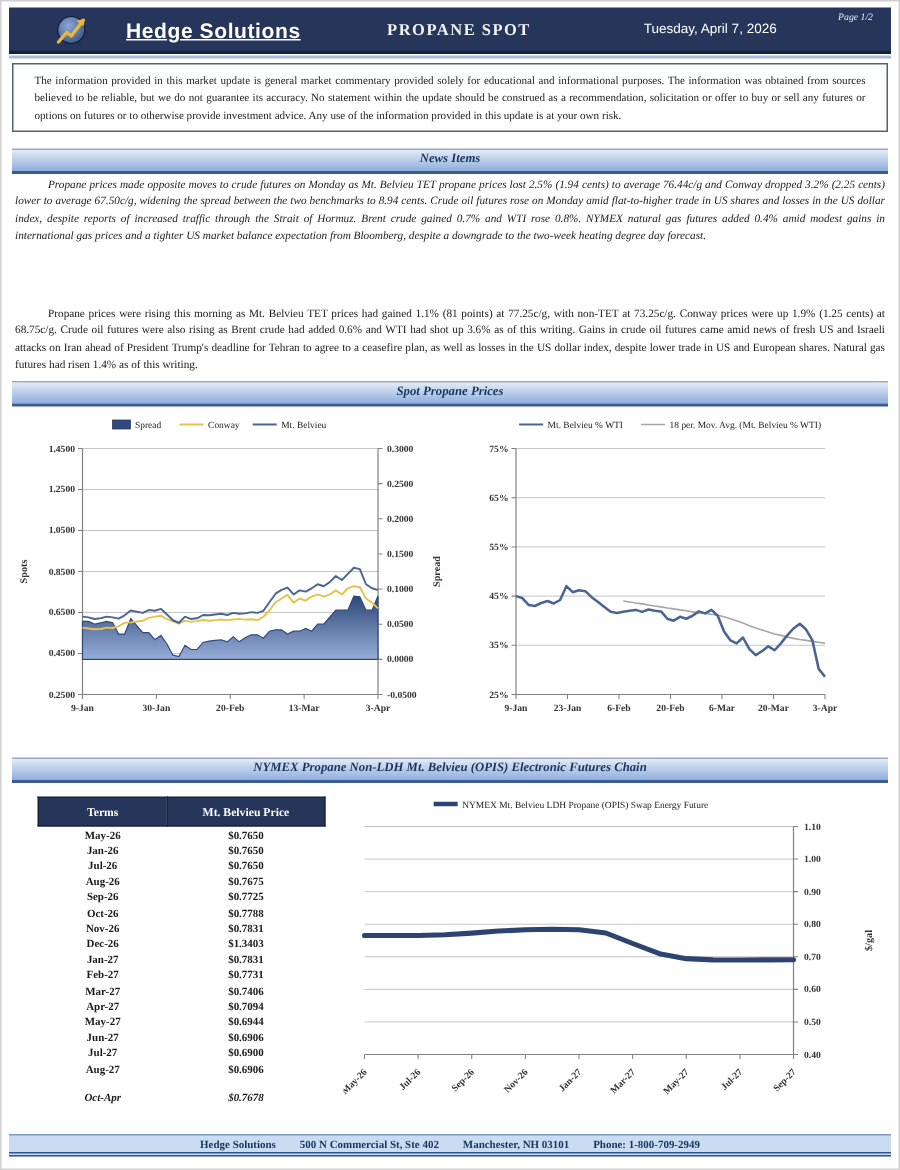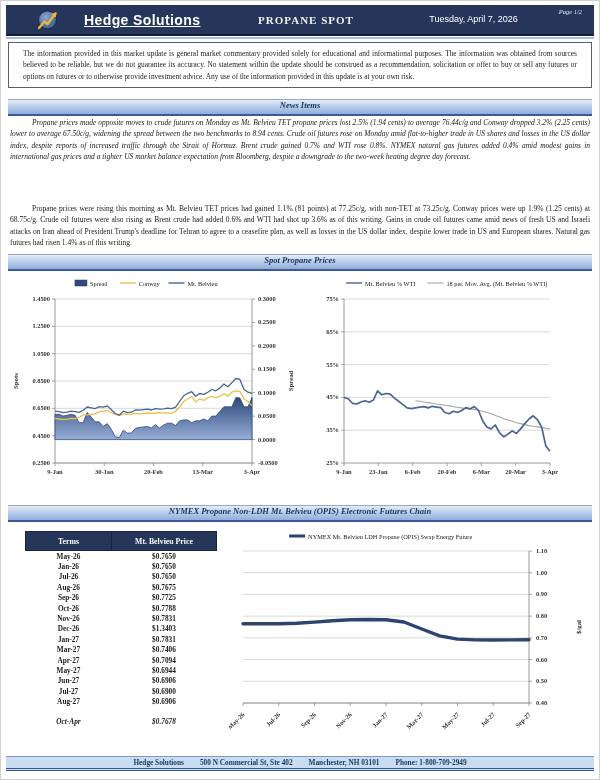--- a/index.html
+++ b/index.html
@@ -254,20 +254,24 @@
         </tr>
         <tr>
           <td>Dec-26</td>
           <td>$1.3403</td>
         </tr>
         <tr>
           <td>Jan-27</td>
           <td>$0.7831</td>
         </tr>
         <tr>
+          <td>Feb-27</td>
+          <td>$0.7731</td>
+        </tr>
+        <tr>
           <td>Mar-27</td>
           <td>$0.7406</td>
         </tr>
         <tr>
           <td>Apr-27</td>
           <td>$0.7094</td>
         </tr>
         <tr>
           <td>May-27</td>
           <td>$0.6944</td>

